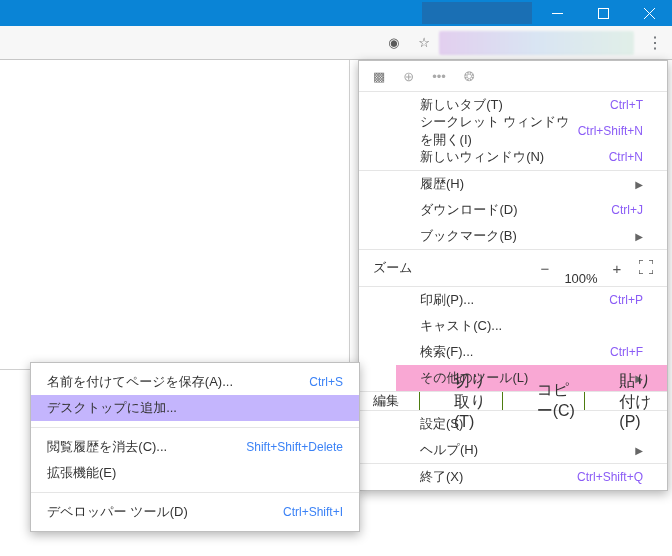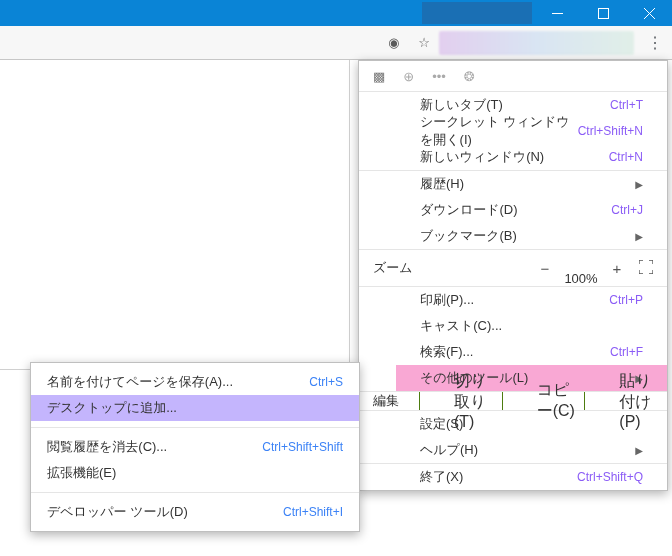--- a/index.html
+++ b/index.html
@@ -160,21 +160,21 @@
   <div class="smi">
       <span class="lbl">名前を付けてページを保存(A)...</span>
       <span class="sc">Ctrl+S</span>
     </div>
   <div class="smi sel">
       <span class="lbl">デスクトップに追加...</span>
     </div>
   <div class="sep" style="margin:6px 0"></div>
   <div class="smi">
       <span class="lbl">閲覧履歴を消去(C)...</span>
-      <span class="sc">Ctrl+Shift+Shift</span>
+      <span class="sc">Shift+Shift+Delete</span>
     </div>
   <div class="smi">
       <span class="lbl">拡張機能(E)</span>
     </div>
   <div class="sep" style="margin:6px 0"></div>
   <div class="smi">
       <span class="lbl">デベロッパー ツール(D)</span>
       <span class="sc">Ctrl+Shift+I</span>
     </div>
 </div>

